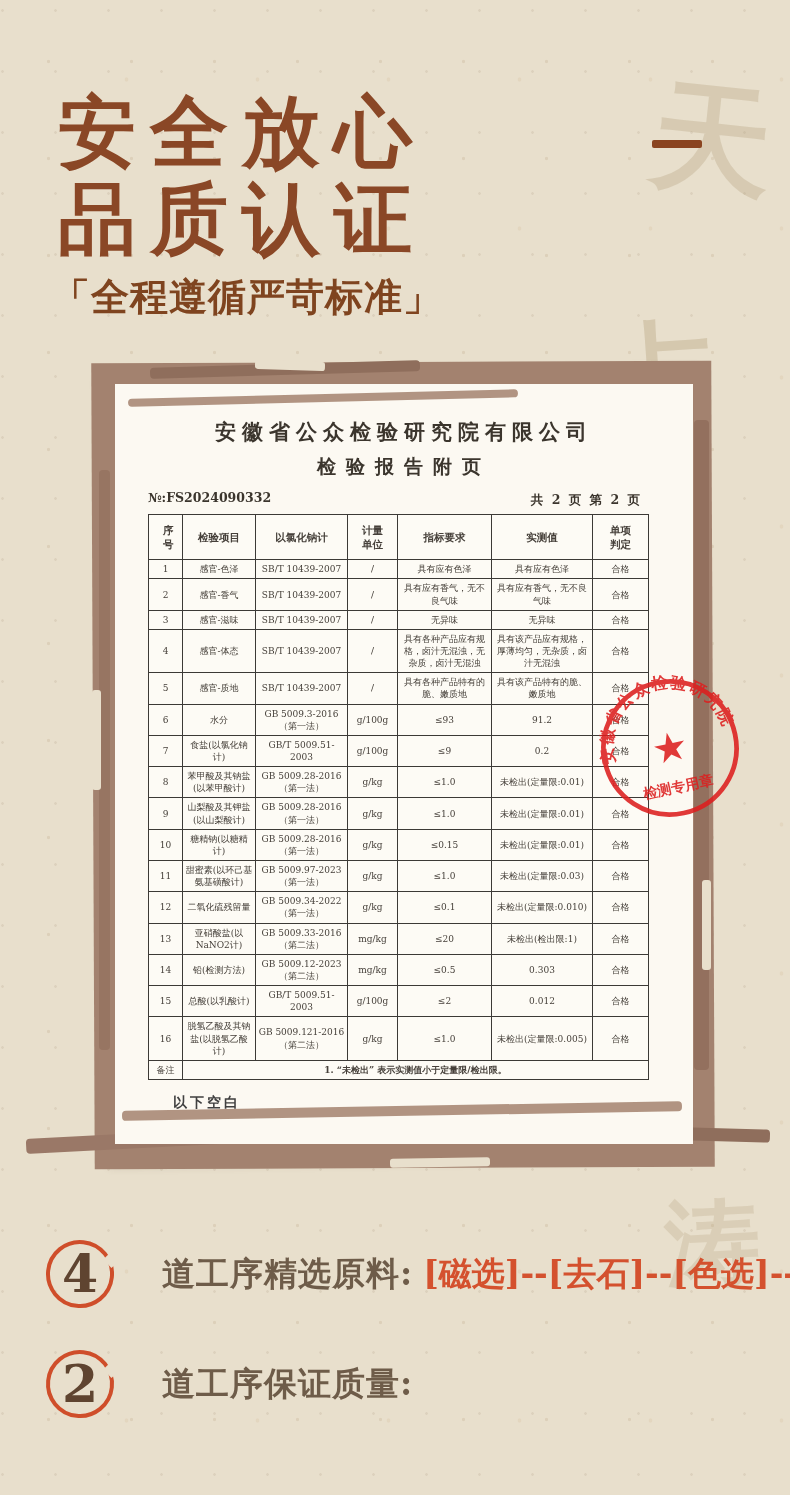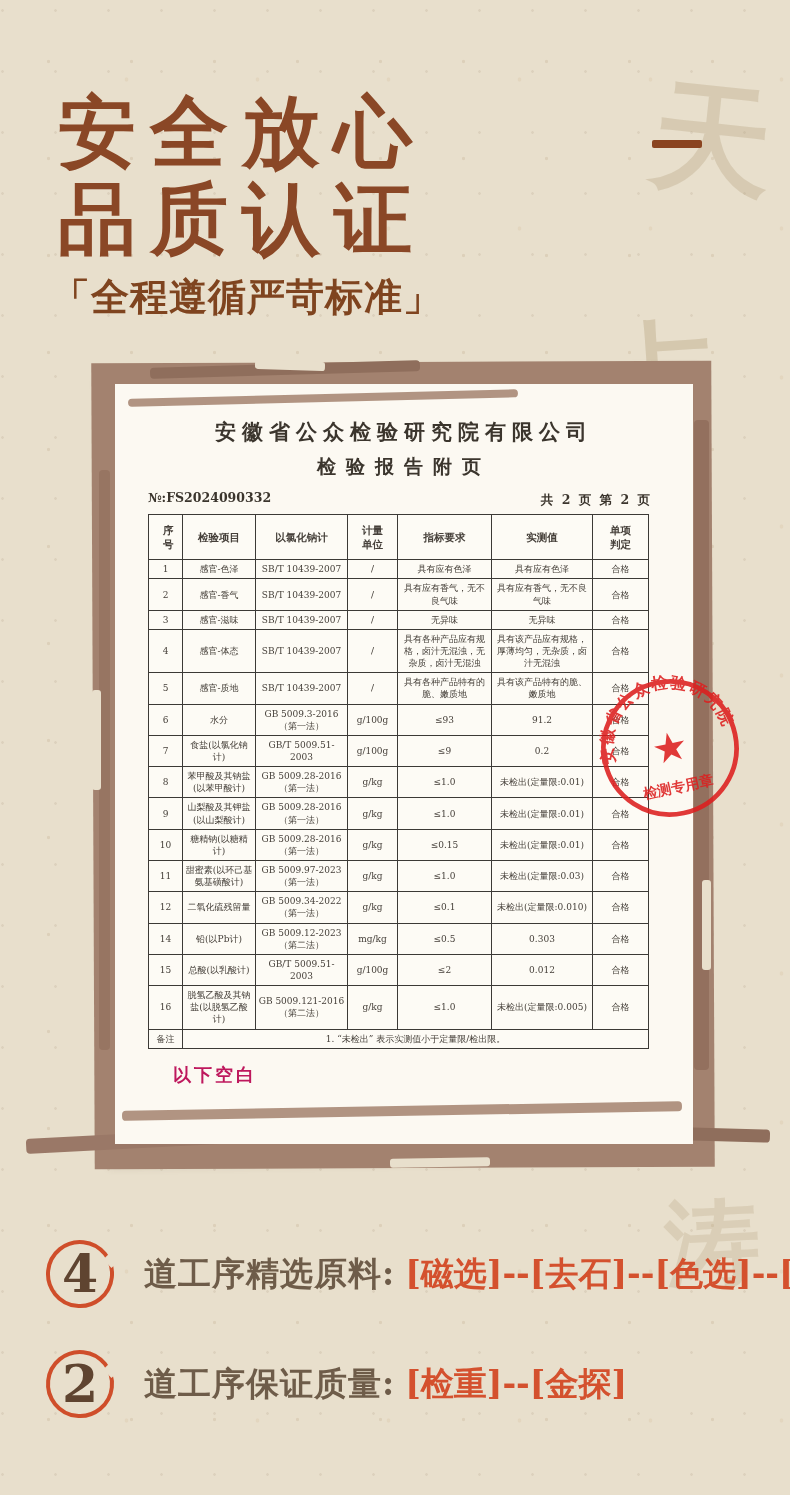--- a/index.html
+++ b/index.html
@@ -62,54 +62,54 @@
 
   .doc-content { position:absolute; left:115px; top:384px; width:578px; height:760px;
                  z-index:6; color:#3b352d; }
   .doc-company { margin-top:34px; text-align:center; font-size:21px; font-weight:700;
                  letter-spacing:6px; color:#3b352d; }
   .doc-title   { margin-top:8px; text-align:center; font-size:19px; font-weight:700;
                  letter-spacing:10px; color:#3b352d; }
   .doc-meta { position:relative; margin:10px 33px 0 33px; height:18px; font-size:12.5px;
               font-weight:700; color:#3b352d; }
   .doc-no   { position:absolute; left:0; top:0; }
-  .doc-pageinfo { position:absolute; right:8px; top:2px; letter-spacing:2px; }
+  .doc-pageinfo { position:absolute; right:18px; top:2px; letter-spacing:2px; }
 
   table.report { border-collapse:collapse; margin:6px auto 0 33px; width:500px;
                  table-layout:fixed; background:#fdfbf5; }
   table.report th, table.report td {
     border:1.5px solid #3c3a36; text-align:center; vertical-align:middle;
     font-family:"DejaVu Serif","Liberation Serif",serif; color:#46403a;
     padding:3px 2px; line-height:1.35;
   }
   table.report th { font-size:10.5px; font-weight:700; padding:8px 14px; }
   table.report td { font-size:9px; }
   td.c2 { white-space:pre-line; }
   col.w0{width:34px;} col.w1{width:73px;} col.w2{width:92px;} col.w3{width:50px;}
   col.w4{width:94px;} col.w5{width:101px;} col.w6{width:56px;}
   td.note-label { font-weight:400; font-size:10px; padding:8px 2px; }
-  td.note-text  { text-align:left; font-weight:400; font-size:9.5px; padding-left:10px; }
-  .below-blank { margin:14px 16px 0 58px; font-size:18px; font-weight:700;
-                 letter-spacing:3px; color:#be185d; }
+  td.note-text  { text-align:left; font-weight:700; font-size:9.5px; padding-left:10px; }
+  .below-blank { margin:14px 16px 0 58px; font-size:14px; font-weight:700;
+                 letter-spacing:3px; color:#404040; }
 
   
   .stamp { position:absolute; left:594px; top:672px; width:152px; height:152px;
            transform:rotate(-12deg); opacity:.88; z-index:7; }
 
   
   .feature { position:absolute; left:46px; display:flex; align-items:center; z-index:2; }
   .f1 { top:1240px; } .f2 { top:1350px; }
   .num-circle { position:relative; width:68px; height:68px; border:4px solid #cf4e2a;
                 border-radius:50%; display:flex; align-items:center; justify-content:center;
                 transform:rotate(6deg); flex:0 0 auto; }
   .num-circle .gap { position:absolute; right:-5px; top:9px; width:12px; height:9px;
                      background:#e8dfcc; transform:rotate(40deg); }
   .num-circle .num { font-size:52px; font-weight:600; color:#5f4430;
                      font-family:"DejaVu Serif",serif; transform:rotate(-6deg); line-height:1; }
-  .feature .label { margin-left:30px; font-size:33px; font-weight:600; color:#6e5c49;
+  .feature .label { margin-left:48px; font-size:33px; font-weight:600; color:#6e5c49;
                     letter-spacing:1px; white-space:nowrap; }
   .feature .steps { margin-left:10px; font-size:33px; font-weight:600; color:#d4512e;
                     letter-spacing:0; white-space:nowrap; }
 </style>
 </head>
 <body>
 
 <span class="wm wm1">天</span>
 <span class="wm wm2">占</span>
 <span class="wm wm3">帮</span>
@@ -277,22 +277,32 @@
           <td class="c0">12</td>
           <td class="c1">二氧化硫残留量</td>
           <td class="c2">GB 5009.34-2022
 （第一法）</td>
           <td class="c3">g/kg</td>
           <td class="c4">≤0.1</td>
           <td class="c5">未检出(定量限:0.010)</td>
           <td class="c6">合格</td>
         </tr>
         <tr>
+          <td class="c0">13</td>
+          <td class="c1">亚硝酸盐(以NaNO2计)</td>
+          <td class="c2">GB 5009.33-2016
+（第二法）</td>
+          <td class="c3">mg/kg</td>
+          <td class="c4">≤20</td>
+          <td class="c5">未检出(检出限:1)</td>
+          <td class="c6">合格</td>
+        </tr>
+        <tr>
           <td class="c0">14</td>
-          <td class="c1">铅(以Pb计)</td>
+          <td class="c1">铅(检测方法)</td>
           <td class="c2">GB 5009.12-2023
 （第二法）</td>
           <td class="c3">mg/kg</td>
           <td class="c4">≤0.5</td>
           <td class="c5">0.303</td>
           <td class="c6">合格</td>
         </tr>
         <tr>
           <td class="c0">15</td>
           <td class="c1">总酸(以乳酸计)</td>
@@ -343,14 +353,13 @@
   </div>
   <span class="label">道工序精选原料:</span>
   <span class="steps">[磁选]--[去石]--[色选]--[比重]</span>
 </div>
 <div class="feature f2">
   <div class="num-circle">
     <span class="gap"></span>
     <span class="num">2</span>
   </div>
   <span class="label">道工序保证质量:</span>
-  <span class="steps">[检重]--[金探]</span>
 </div>
 
 </body></html>

